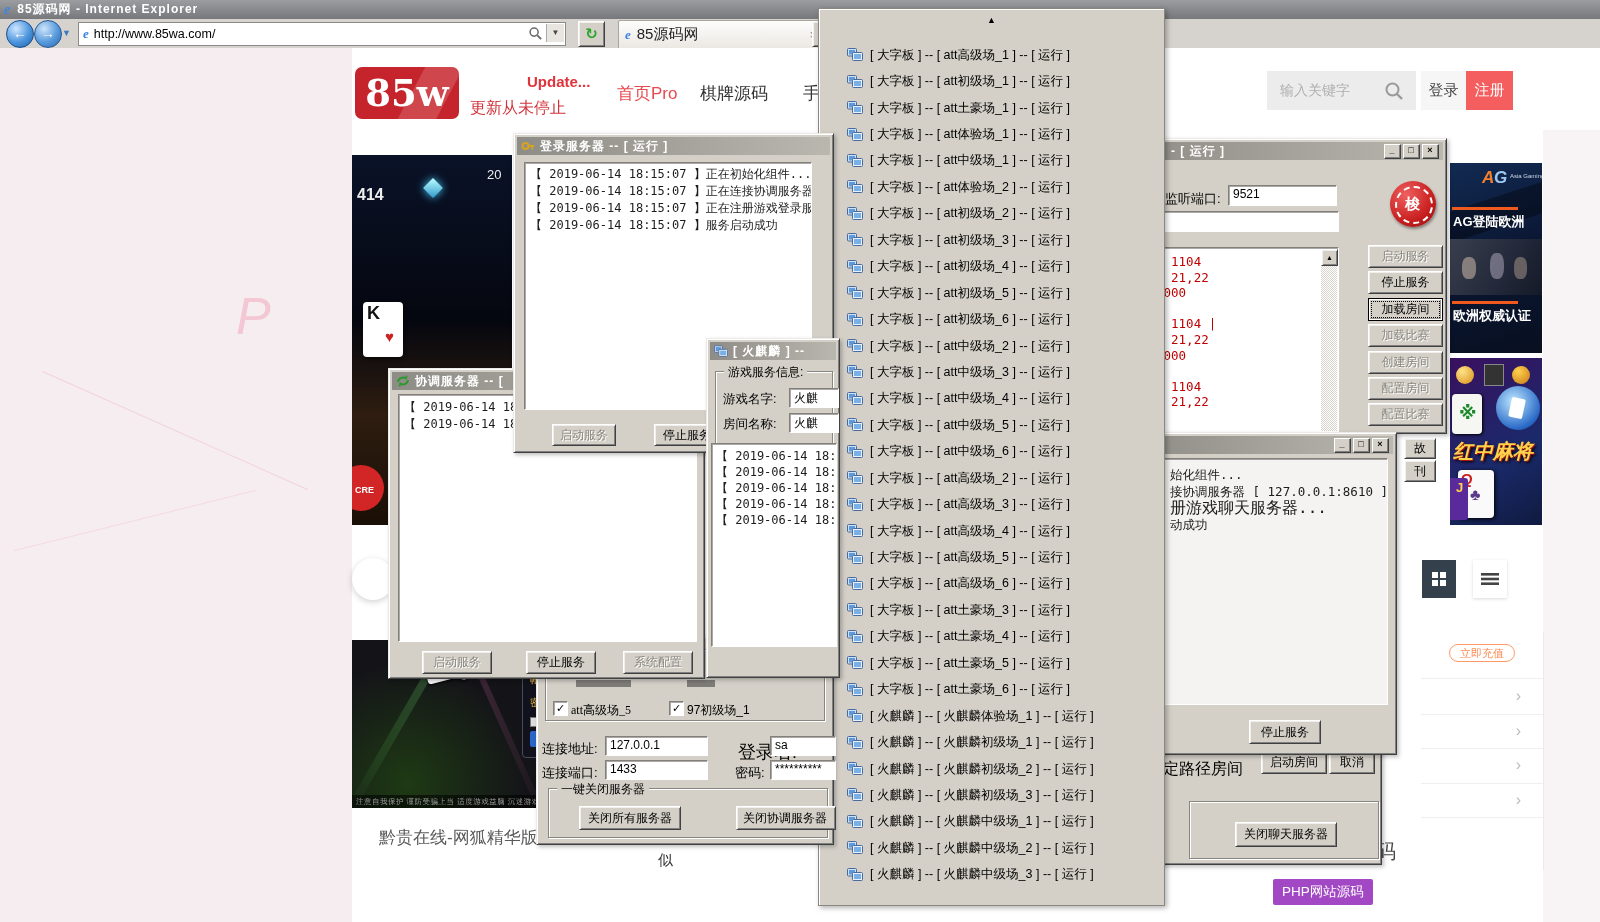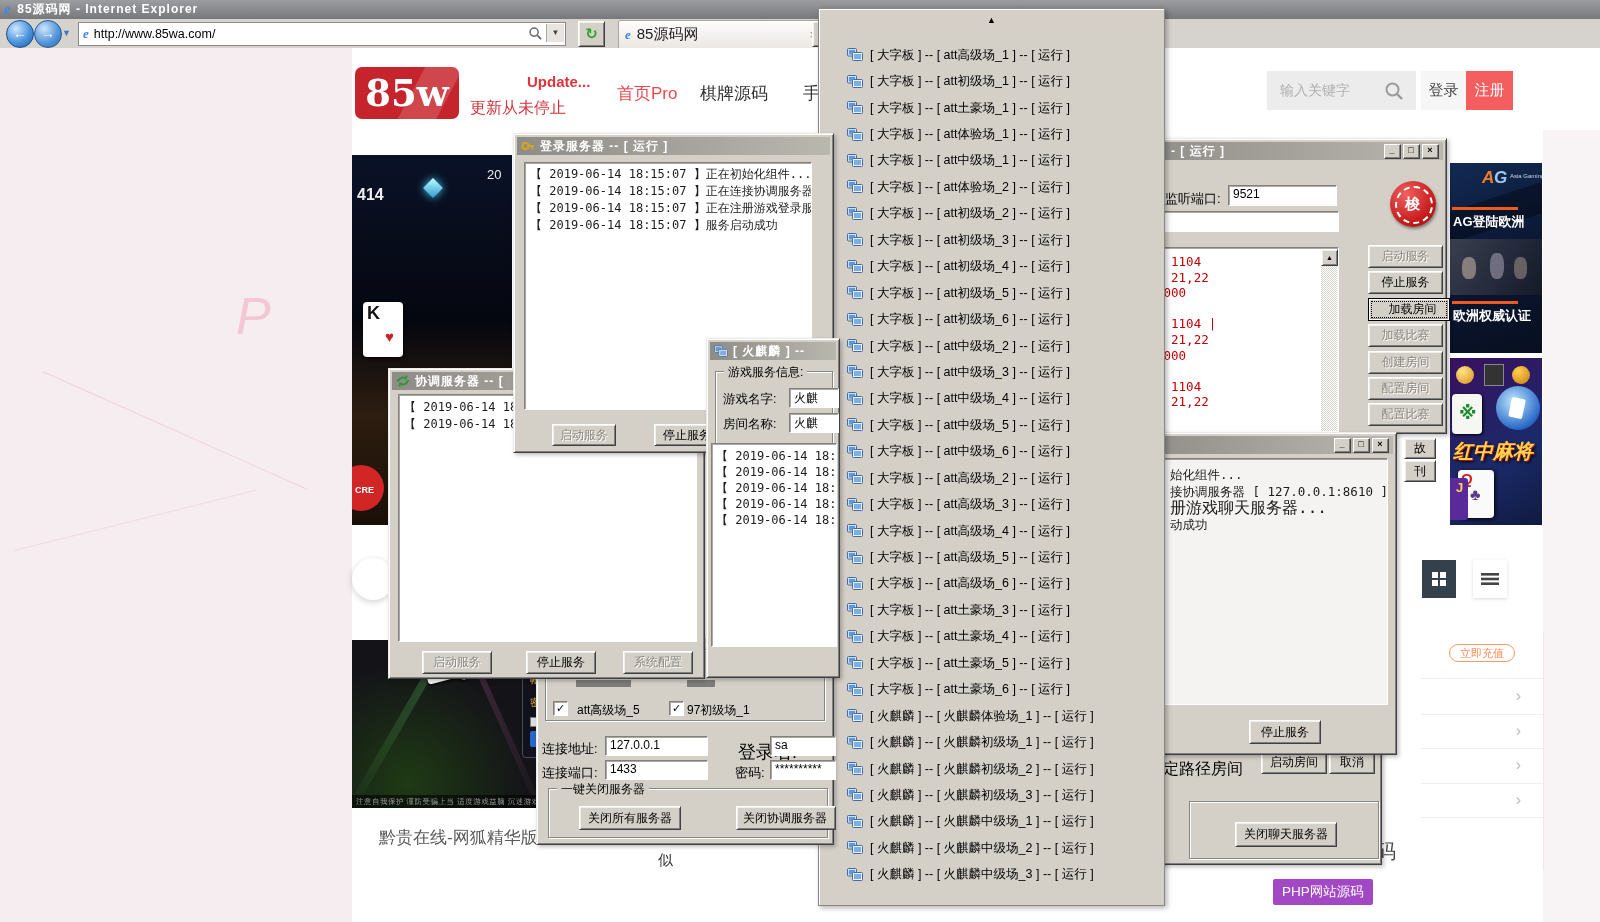--- a/index.html
+++ b/index.html
@@ -12,21 +12,21 @@
        box-shadow:inset 1px 1px 0 #fff,inset -1px -1px 0 #808080,2px 2px 4px rgba(0,0,0,.25);}
   .tbar{position:absolute;left:3px;right:3px;top:3px;height:18px;
         background:linear-gradient(90deg,#8e8c86,#bab7af);color:#fff;font-weight:bold;font-size:12px;
         display:flex;align-items:center;gap:5px;padding:0 4px;letter-spacing:1px;overflow:hidden;}
   .sunken{position:absolute;background:#fff;border:1px solid;border-color:#848078 #fff #fff #848078;
         box-shadow:inset 1px 1px 0 rgba(64,64,64,.45);overflow:hidden;}
   .btn95{position:absolute;background:#d4d0c8;border:1px solid;border-color:#fff #404040 #404040 #fff;
         box-shadow:inset 1px 1px 0 #f0efec,inset -1px -1px 0 #808080;
         display:flex;align-items:center;justify-content:center;font-size:12px;color:#000;overflow:hidden;}
   .btn95.dis{color:#8a867e;text-shadow:1px 1px 0 #fff;}
-  .btn95.def{border-color:#000;box-shadow:inset 0 0 0 1px #fff,inset -2px -2px 0 #9a968e;outline:1px dotted #000;outline-offset:-4px;padding-left:7px;}
+  .btn95.def{border-color:#000;box-shadow:inset 0 0 0 1px #fff,inset -2px -2px 0 #9a968e;outline:1px dotted #000;outline-offset:-4px;}
   .wbtn{width:15px;height:13px;background:#d4d0c8;border:1px solid;border-color:#fff #404040 #404040 #fff;
         box-shadow:inset -1px -1px 0 #808080;color:#000;font-size:9px;line-height:11px;text-align:center;font-weight:bold;}
   .grp{position:absolute;border:1px solid #878680;box-shadow:inset 1px 1px 0 #fff,1px 1px 0 #fff;}
   .grp .lg{position:absolute;top:-8px;left:8px;background:#d4d0c8;padding:0 4px;font-size:12px;}
   .logline{height:17px;line-height:17px;font-size:12px;color:#1c1c1c;white-space:nowrap;
         font-family:"DejaVu Sans Mono","DejaVu Sans",monospace;}
   .statline{height:15.6px;line-height:15.6px;font-size:12.5px;color:#c00000;white-space:nowrap;
         font-family:"DejaVu Sans Mono","DejaVu Sans",monospace;}
   .cb{position:absolute;width:13px;height:13px;background:#fff;border:1px solid;border-color:#848078 #fff #fff #848078;
         box-shadow:inset 1px 1px 0 rgba(64,64,64,.45);font-size:11px;line-height:12px;text-align:center;font-weight:bold;}
@@ -606,21 +606,21 @@
           <span>[ 火麒麟 ] -- [ 火麒麟中级场_3 ] -- [ 运行 ]</span>
         </div>
       </div>
   </div>
 
   <div class="win" style="left:536px;top:636px;width:296px;height:207px">
     <div class="grp" style="left:8px;top:12px;width:278px;height:70px"></div>
     <div class="abs" style="left:39px;top:43px;width:55px;height:7px;background:rgba(40,40,40,.5)"></div>
     <div class="abs" style="left:150px;top:43px;width:28px;height:7px;background:rgba(40,40,40,.5)"></div>
     <span class="cb" style="left:16px;top:64px">✓</span>
-    <span class="t" style="left:40px;top:65px;font-family:Liberation Sans, sans-serif">att高级场_5</span>
+    <span class="t" style="left:34px;top:65px;font-family:Liberation Serif, serif">att高级场_5</span>
     <span class="cb" style="left:132px;top:64px">✓</span>
     <span class="t" style="left:150px;top:65px;font-family:Liberation Sans, sans-serif">97初级场_1</span>
     <span class="t" style="left:5px;top:103px;font-size:13px">连接地址:</span>
     <div class="field" style="left:68px;top:99px;width:97px;height:17px"><span>127.0.0.1</span></div>
     <span class="t" style="left:201px;top:103px;font-size:18px">登录名:</span>
     <div class="field" style="left:233px;top:99px;width:60px;height:17px"><span>sa</span></div>
     <span class="t" style="left:5px;top:127px;font-size:13px">连接端口:</span>
     <div class="field" style="left:68px;top:123px;width:97px;height:17px"><span>1433</span></div>
     <span class="t" style="left:198px;top:127px;font-size:13px">密码:</span>
     <div class="field" style="left:233px;top:123px;width:60px;height:17px"><span>**********</span></div>

